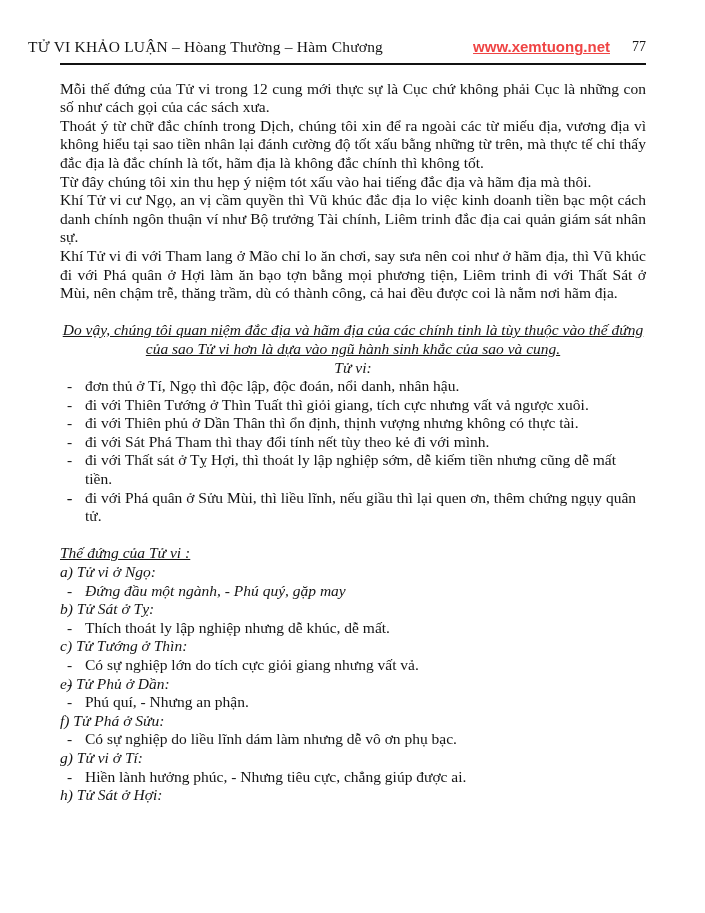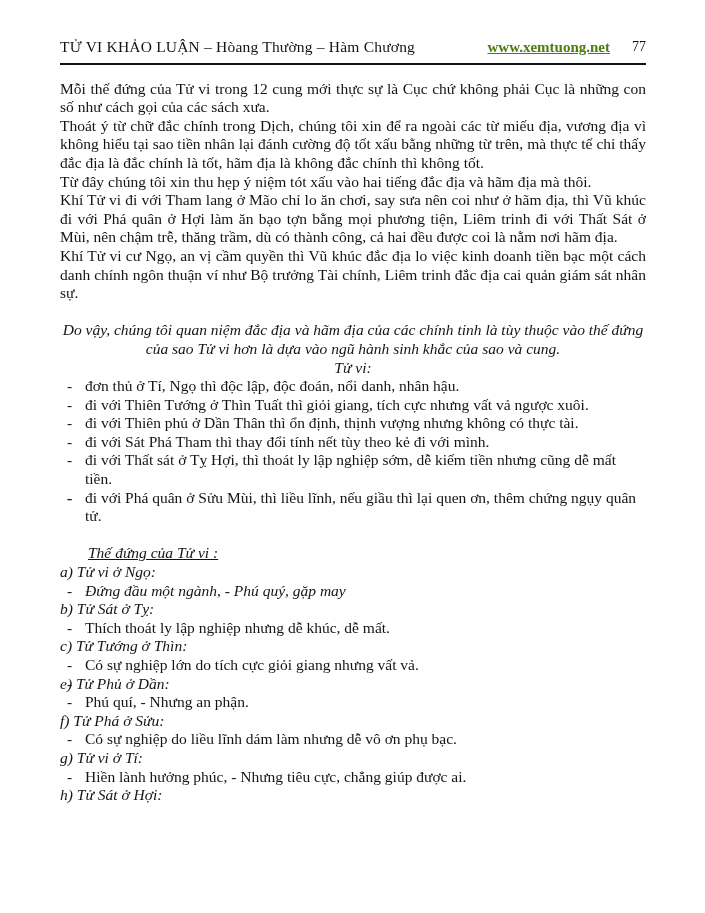--- a/index.html
+++ b/index.html
@@ -12,21 +12,21 @@
     font-size: 15.5px;
     line-height: 18.6px;
     color: #141414;
     box-sizing: border-box;
     overflow: hidden;
   }
   
   .header {
     display: flex;
     align-items: center;
-    padding: 38px 59px 0 60px;
+    padding: 38px 59px 0 28px;
   }
   .header-title {
     flex: 1;
     font-size: 15.5px;
     letter-spacing: 0.2px;
     white-space: nowrap;
   }
   .header-link {
     font-family: "Liberation Sans", "DejaVu Sans", sans-serif;
     font-weight: bold;
@@ -40,57 +40,56 @@
   .header-page-num { font-size: 14px; }
   .header-rule {
     margin: 6px 59px 0 60px;
     border-bottom: 2px solid #111111;
     height: 0;
   }
   
   .content { padding: 15px 59px 0 60px; }
   .content p { margin: 0; }
   .para { text-align: justify; }
-  .gap-above { margin-top: 18.6px !important; }
+  .gap-above { margin-top: 18.6px !important; text-decoration: underline; }
   .italic { font-style: italic; text-align: center; }
   .section-heading {
     font-style: italic;
     text-decoration: underline;
-    margin-left: 28px;
   }
   .li {
     position: relative;
     padding-left: 25px;
   }
   .li .dash {
     position: absolute;
     left: 7px;
     top: 0;
   }
   .stance-label { font-style: italic; }
 </style>
 </head>
 <body>
 
 <div class="page">
 
   <div class="header">
     <span class="header-title">TỬ VI KHẢO LUẬN – Hòang Thường – Hàm Chương</span>
-    <a class="header-link" style="color: #4d7c0f; font-family: Liberation Serif, serif;">www.xemtuong.net</a>
+    <a class="header-link" style="color: #ef4444;">www.xemtuong.net</a>
     <span class="header-page-num">77</span>
   </div>
   <div class="header-rule"></div>
 
   <div class="content">
 
     <p class="para">Mỗi thế đứng của Tử vi trong 12 cung mới thực sự là Cục chứ không phải Cục là những con số như cách gọi của các sách xưa.</p>
     <p class="para">Thoát ý từ chữ đắc chính trong Dịch, chúng tôi xin để ra ngoài các từ miếu địa, vương địa vì không hiểu tại sao tiền nhân lại đánh cường độ tốt xấu bằng những từ trên, mà thực tế chỉ thấy đắc địa là đắc chính là tốt, hãm địa là không đắc chính thì không tốt.</p>
     <p class="para">Từ đây chúng tôi xin thu hẹp ý niệm tót xấu vào hai tiếng đắc địa và hãm địa mà thôi.</p>
+    <p class="para">Khí Tử vi cư Ngọ, an vị cầm quyền thì Vũ khúc đắc địa lo việc kinh doanh tiền bạc một cách danh chính ngôn thuận ví như Bộ trưởng Tài chính, Liêm trinh đắc địa cai quản giám sát nhân sự.</p>
     <p class="para">Khí Tử vi đi với Tham lang ở Mão chỉ lo ăn chơi, say sưa nên coi như ở hãm địa, thì Vũ khúc đi với Phá quân ở Hợi làm ăn bạo tợn bằng mọi phương tiện, Liêm trinh đi với Thất Sát ở Mùi, nên chậm trễ, thăng trầm, dù có thành công, cả hai đều được coi là nằm nơi hãm địa.</p>
-    <p class="para">Khí Tử vi cư Ngọ, an vị cầm quyền thì Vũ khúc đắc địa lo việc kinh doanh tiền bạc một cách danh chính ngôn thuận ví như Bộ trưởng Tài chính, Liêm trinh đắc địa cai quản giám sát nhân sự.</p>
 
     <p class="para italic gap-above">Do vậy, chúng tôi quan niệm đắc địa và hãm địa của các chính tinh là tùy thuộc vào thế đứng của sao Tử vi hơn là dựa vào ngũ hành sinh khắc của sao và cung.</p>
     <p class="italic">Tử vi:</p>
 
     <p class="li">
       <span class="dash">-</span>
       <span>đơn thủ ở Tí, Ngọ thì độc lập, độc đoán, nổi danh, nhân hậu.</span>
     </p>
     <p class="li">
       <span class="dash">-</span>

